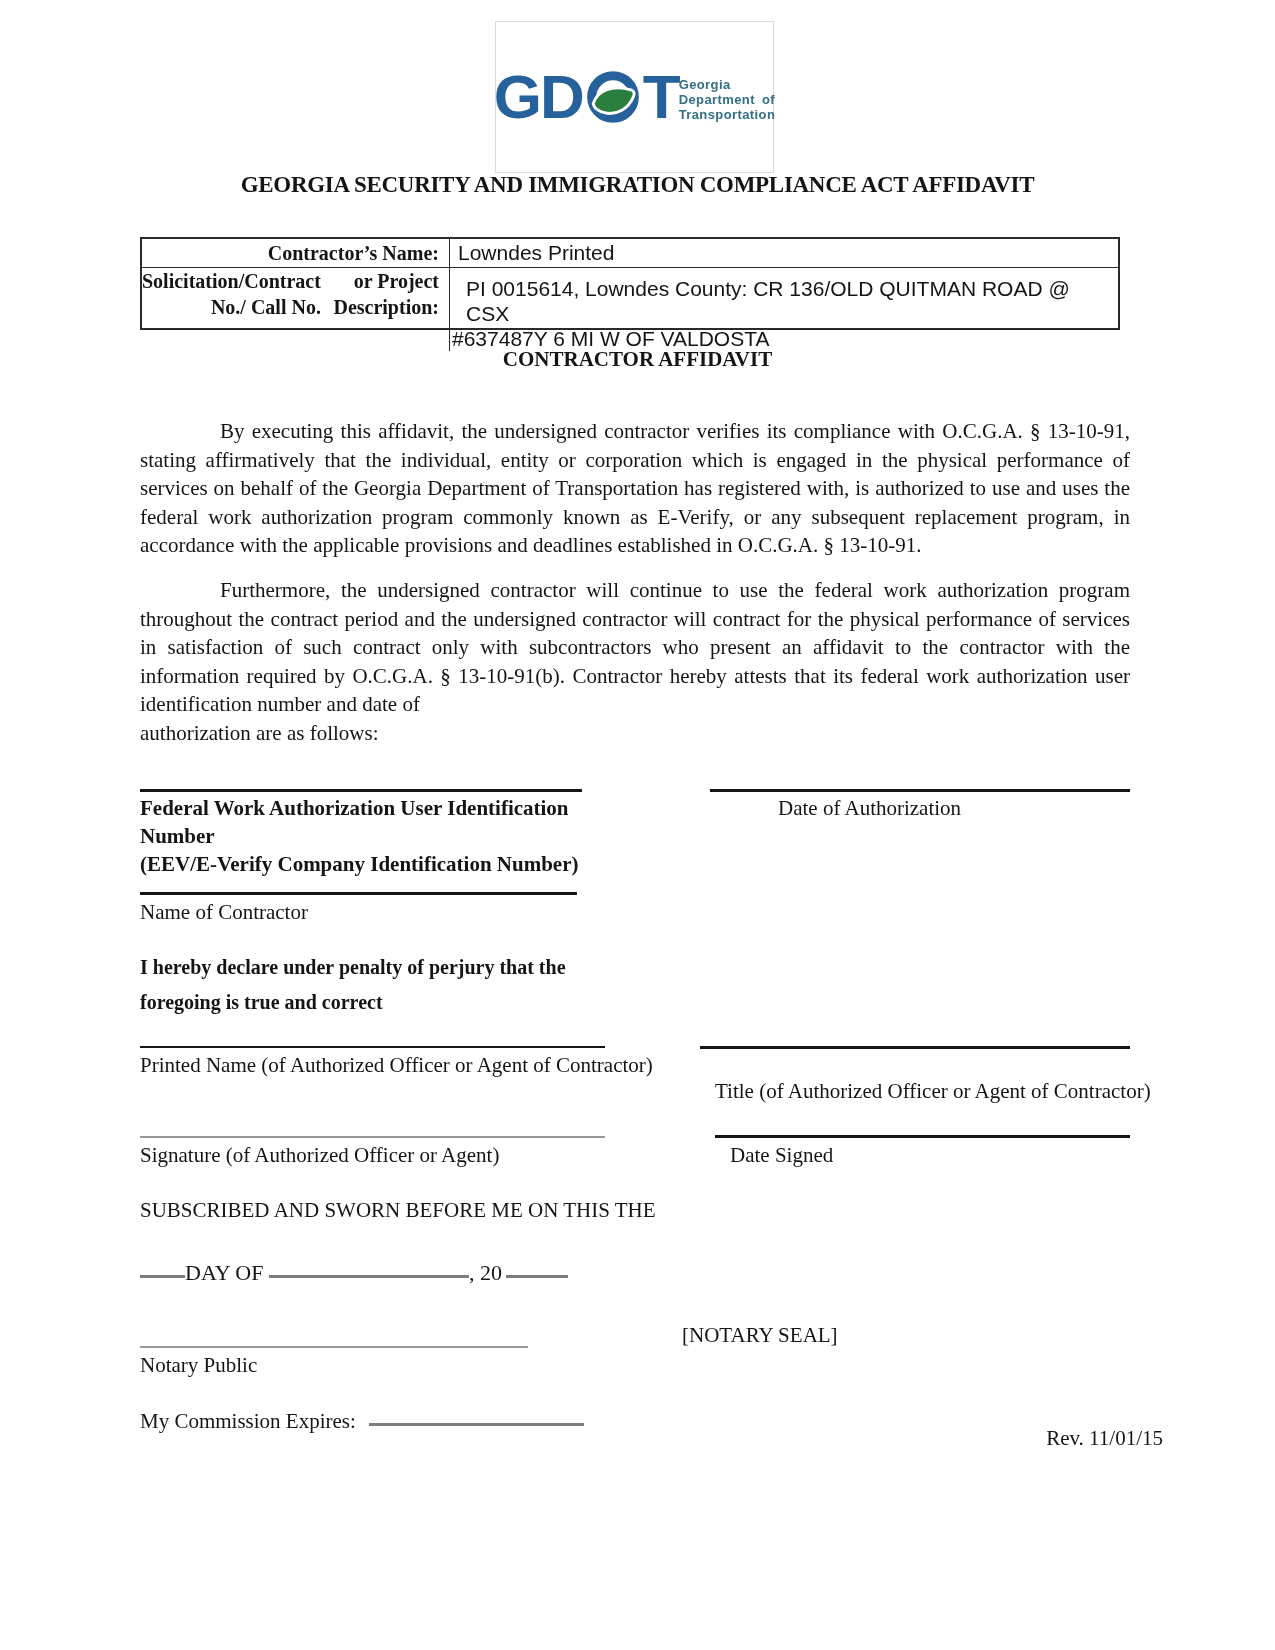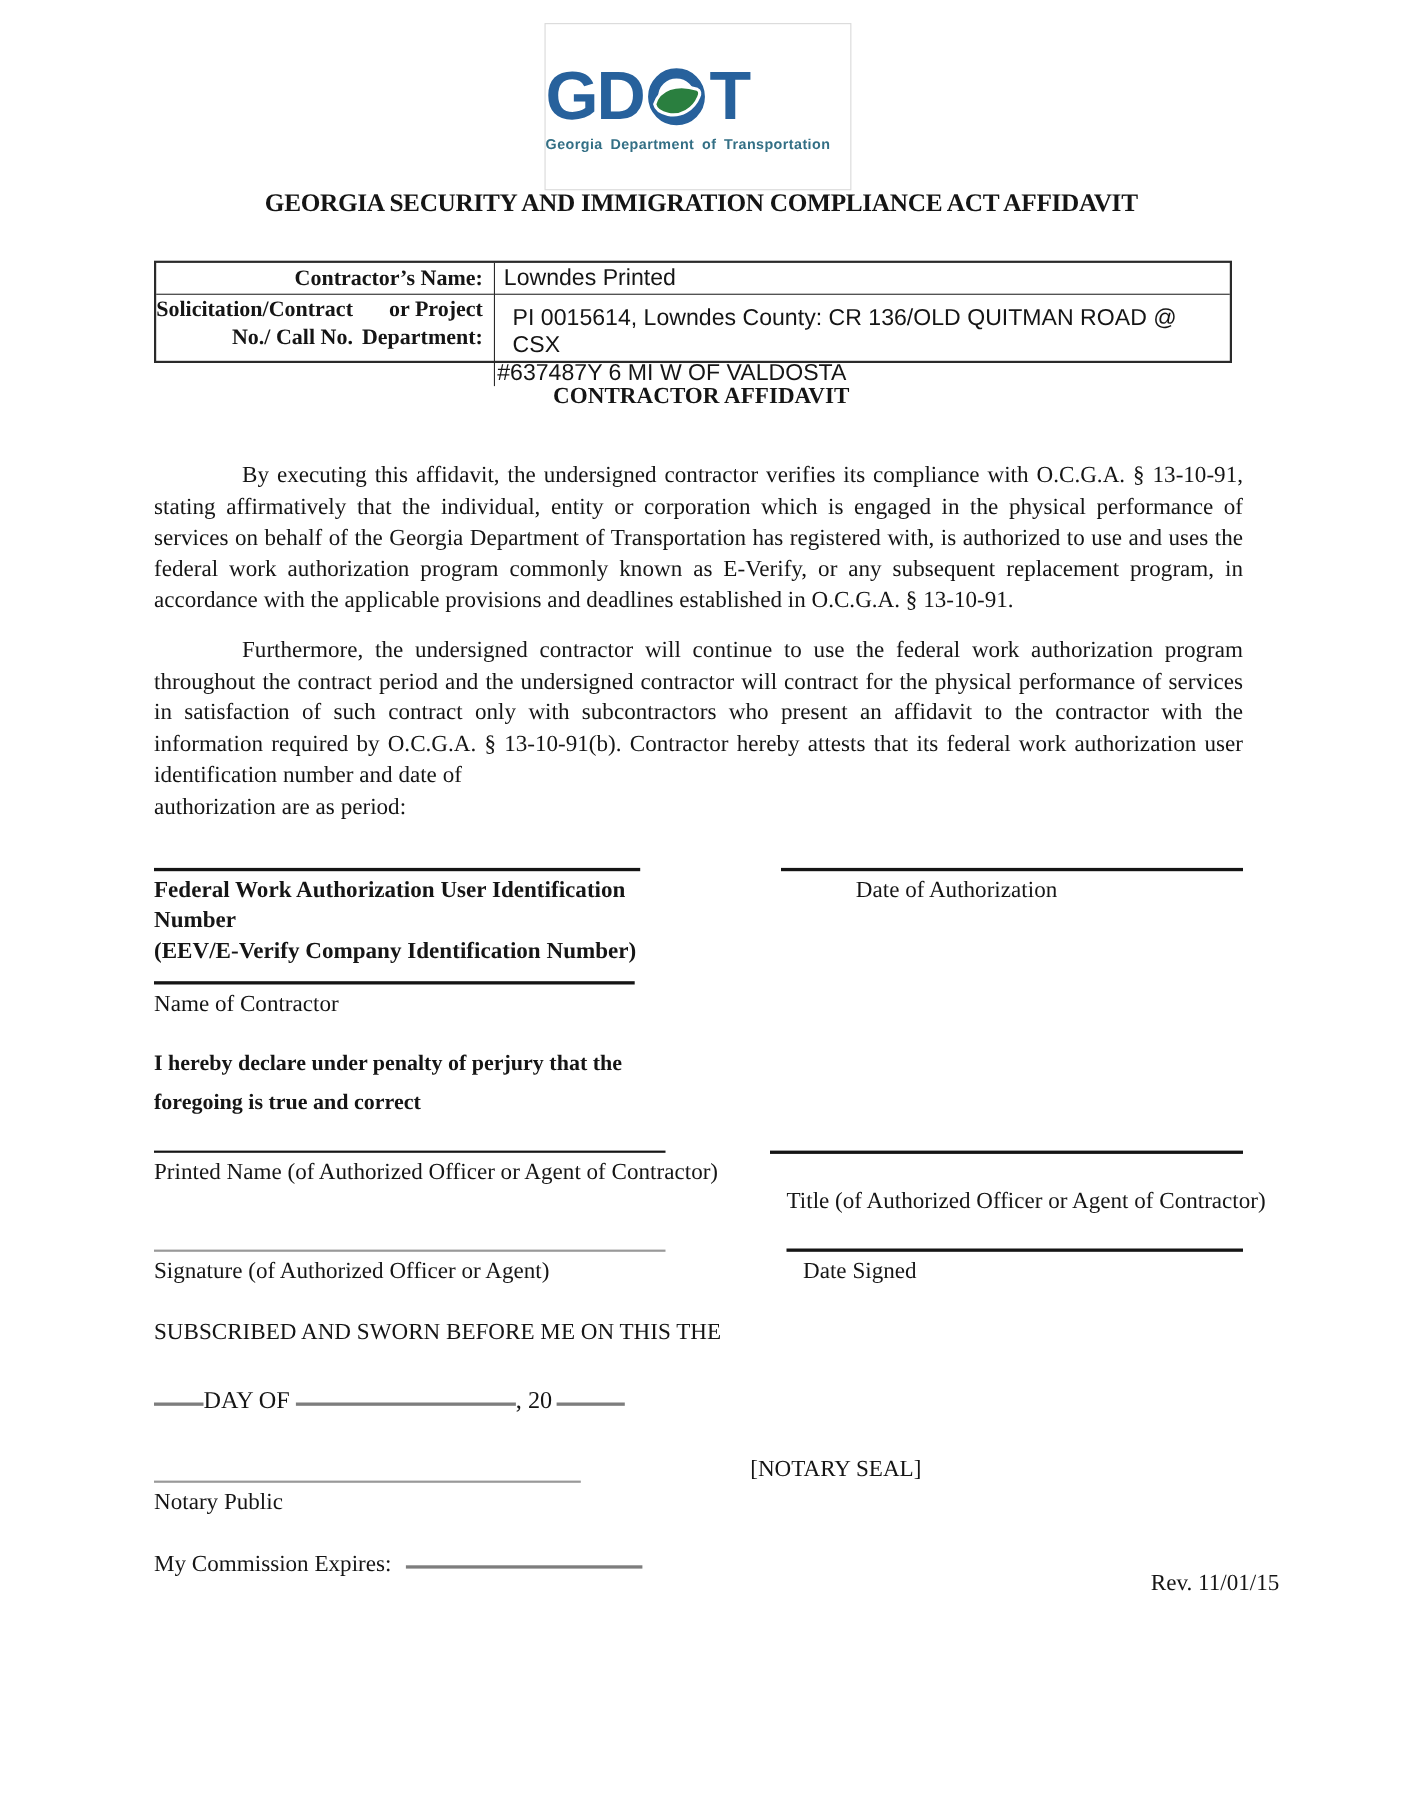--- a/index.html
+++ b/index.html
@@ -2,21 +2,21 @@
 <html><head>
 <meta charset="utf-8">
 <style>
   html,body{margin:0;padding:0;background:#ffffff;}
   .page{position:relative;width:1275px;height:1650px;background:#ffffff;overflow:hidden;
         font-family:"Liberation Serif",serif;color:#151515;}
 
   
   .logo-box{position:absolute;left:495px;top:21px;width:277px;height:150px;
             background:#fff;border:1px solid #d9d9d9;
-            display:flex;flex-direction:column;align-items:flex-start;justify-content:center;}
+            display:flex;flex-direction:row;align-items:center;justify-content:center;}
   .logo-row{display:flex;align-items:center;justify-content:center;
             font-family:"Liberation Sans",sans-serif;font-weight:bold;
             font-size:62px;letter-spacing:-2px;line-height:1;}
   .logo-row .lg-txt{color:#27619c;}
   .logo-o{width:58px;height:58px;margin:0 1px;}
   .logo-tagline{margin-top:4px;font-family:"Liberation Sans",sans-serif;
                 font-size:13px;font-weight:bold;color:#336f85;letter-spacing:.4px;word-spacing:3px;}
 
   
   .doc-title{position:absolute;left:0;top:172px;width:1275px;text-align:center;
@@ -75,33 +75,33 @@
     <div class="logo-tagline">Georgia Department of Transportation</div>
   </div>
 
   <div class="doc-title">GEORGIA SECURITY AND IMMIGRATION COMPLIANCE ACT AFFIDAVIT</div>
 
   <div class="info-table">
     <div class="cell lbl r1">Contractor’s Name:</div>
     <div class="cell val r1">Lowndes Printed</div>
     <div class="cell lbl r2">
       <div>Solicitation/Contract No./ Call No.</div>
-      <div>or Project Department:</div>
+      <div>or Project Description:</div>
     </div>
     <div class="cell val r2">
       <div class="vl1">PI 0015614, Lowndes County: CR 136/OLD QUITMAN ROAD @ CSX</div>
       <div class="vl2">#637487Y 6 MI W OF VALDOSTA</div>
     </div>
   </div>
 
   <div class="section-heading">CONTRACTOR AFFIDAVIT</div>
 
   <p class="para" id="para1">By executing this affidavit, the undersigned contractor verifies its compliance with O.C.G.A. § 13-10-91, stating affirmatively that the individual, entity or corporation which is engaged in the physical performance of services on behalf of the Georgia Department of Transportation has registered with, is authorized to use and uses the federal work authorization program commonly known as E-Verify, or any subsequent replacement program, in accordance with the applicable provisions and deadlines established in O.C.G.A. § 13-10-91.</p>
   <p class="para" id="para2"><span>Furthermore, the undersigned contractor will continue to use the federal work authorization program throughout the contract period and the undersigned contractor will contract for the physical performance of services in satisfaction of such contract only with subcontractors who present an affidavit to the contractor with the information required by O.C.G.A. § 13-10-91(b).  Contractor hereby attests that its federal work authorization user identification number and date of</span><br>
-  <span>authorization are as period:</span></p>
+  <span>authorization are as follows:</span></p>
 
   <div class="hline" style="left:140px;top:789px;width:442px;"></div>
   <div class="hline" style="left:710px;top:789px;width:420px;"></div>
   <div class="lab" style="left:140px;top:794px;width:470px;font-weight:bold;">
     <div>Federal Work Authorization User Identification Number</div>
     <div>(EEV/E-Verify Company Identification Number)</div>
   </div>
   <div class="lab" style="left:778px;top:794px;">Date of Authorization</div>
 
   <div class="hline" style="left:140px;top:892px;width:437px;"></div>

